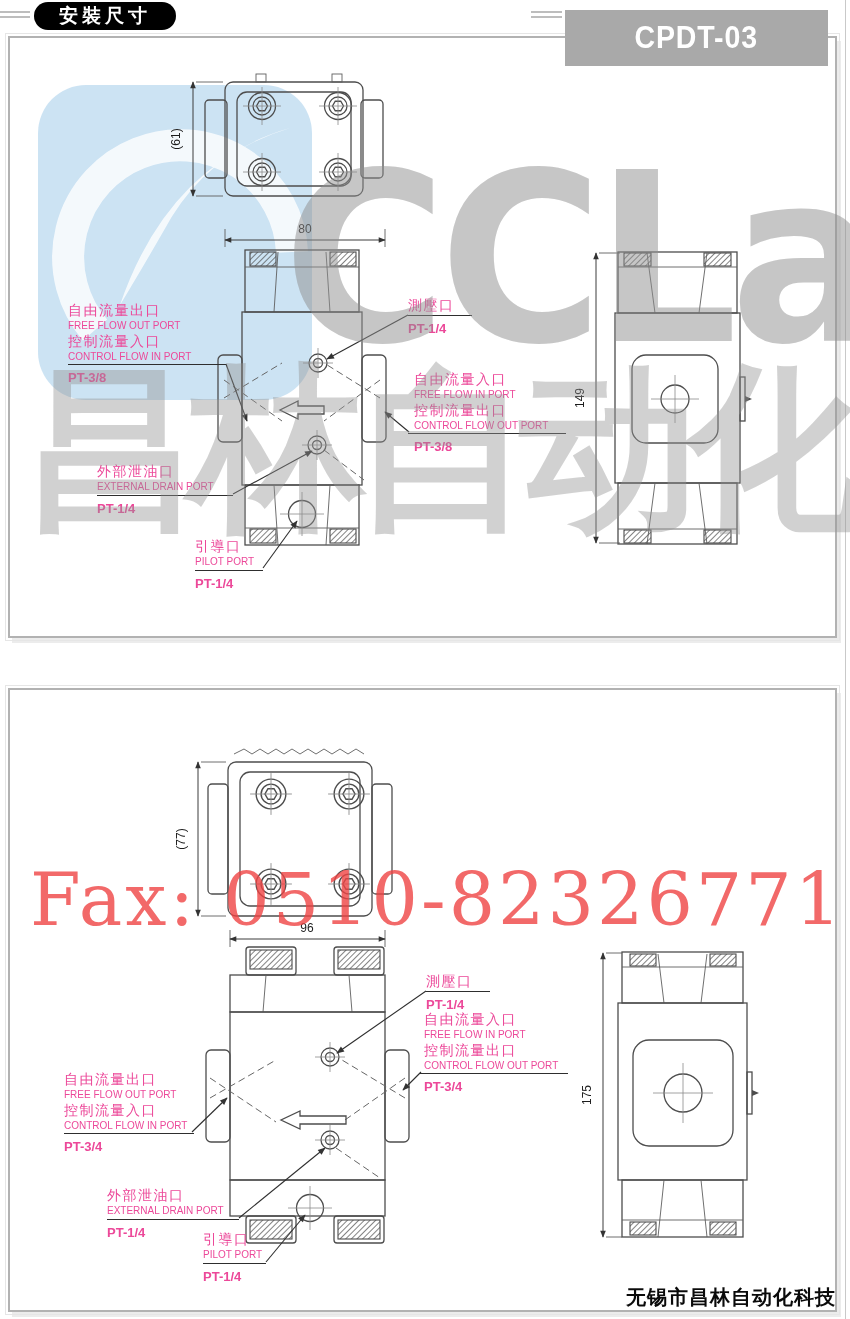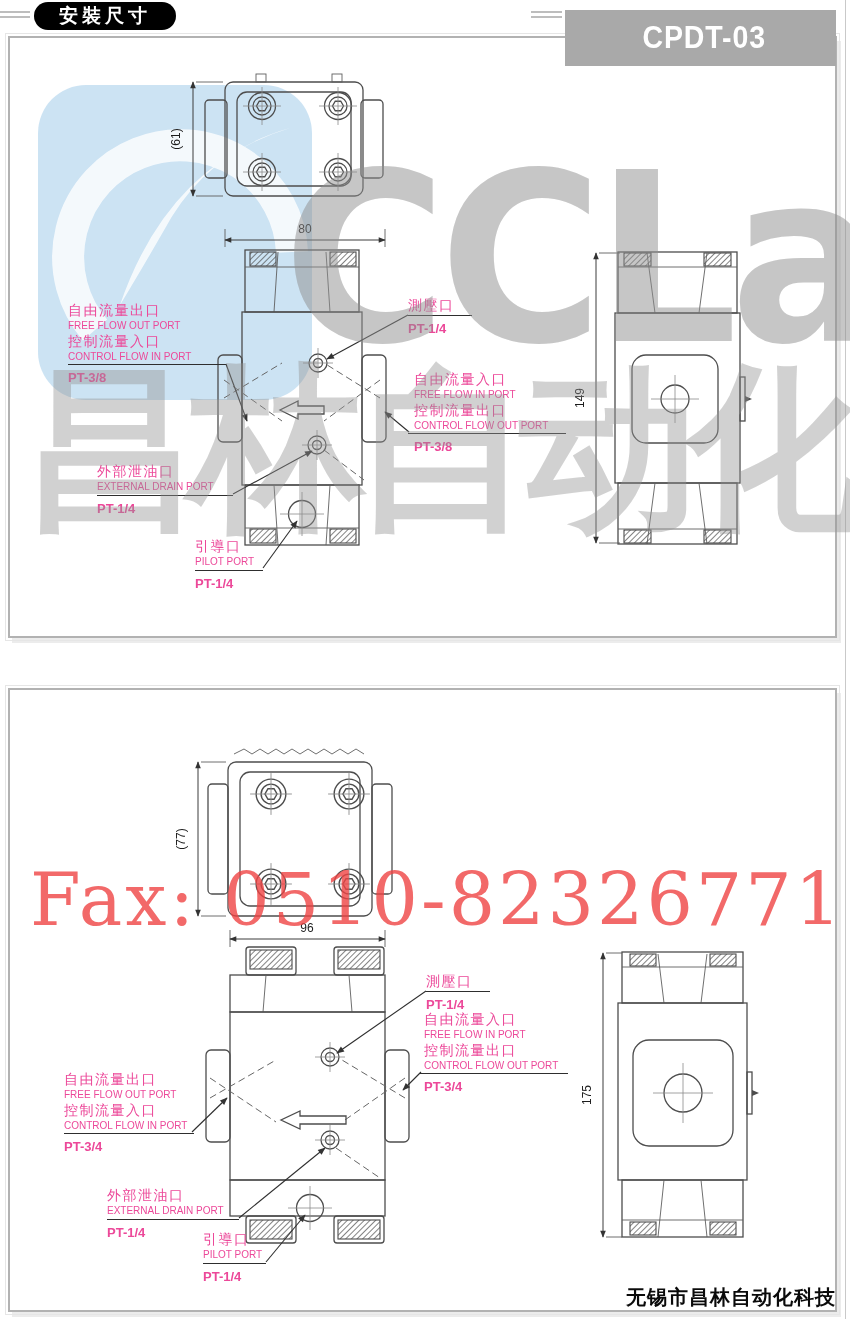--- a/index.html
+++ b/index.html
@@ -72,21 +72,21 @@
 
   <div class="deco l"></div>
   <div class="hdr-badge">
     <span>安裝尺寸</span>
   </div>
   <div class="deco r"></div>
 
   <div class="panel" id="panel1"></div>
   <div class="panel" id="panel2"></div>
 
-  <div class="model-bar" id="bar1" style="background: rgb(169, 169, 169); padding-left: 8px;">
+  <div class="model-bar" id="bar1" style="background: rgb(169, 169, 169);">
     <span>CPDT-03</span>
   </div>
 
   <div class="logo-sq" style="background: rgb(185, 216, 239);"></div>
 
   <svg class="art" width="850" height="1319" viewBox="0 0 850 1319">
     <defs>
       <pattern id="h" width="4" height="4" patternUnits="userSpaceOnUse" patternTransform="rotate(45)">
         <line x1="0" y1="0" x2="0" y2="4" stroke="#4d4d4d" stroke-width="1.4"></line>
       </pattern>

